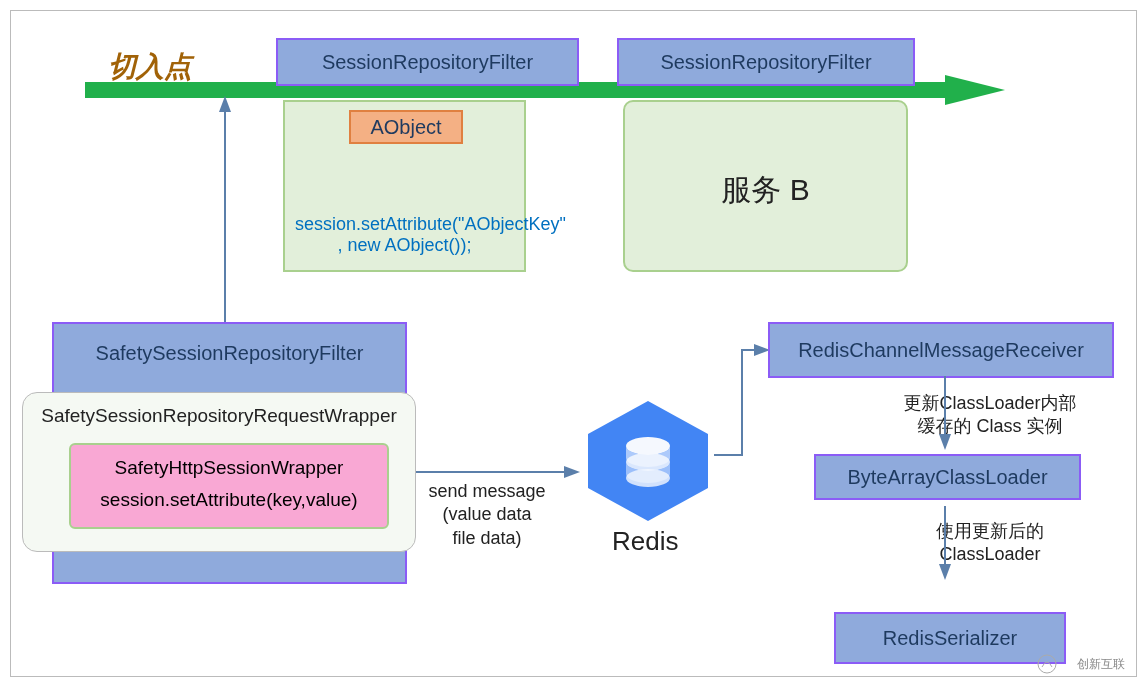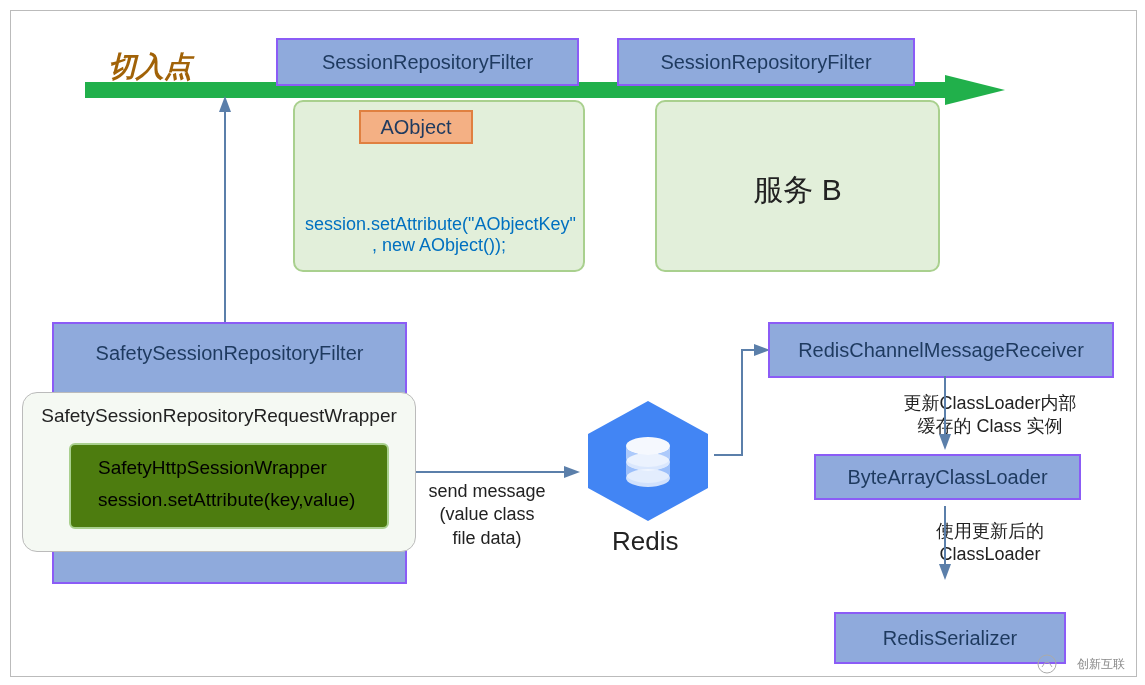--- a/index.html
+++ b/index.html
@@ -67,23 +67,23 @@
     font-size: 18px;
     text-align: center;
     color: #0070C0;
     padding: 0 10px;
   }
   .wrapper-box {
     border: 1px solid #bbb;
     background: #f5f9f3;
   }
   .inner-mint {
-    background: #4d7c0f;
+    background: #f9a8d4;
     border: 2px solid #A9D08E;
-    padding-left: 27px;
+    text-align: center;
   }
   .plain-text {
     color: #222;
     font-size: 18px;
     text-align: center;
   }
   .redis-label {
     font-size: 26px;
     color: #222;
   }
@@ -104,26 +104,26 @@
 <div class="frame"></div>
 
 <div class="el cutin" style="left:108px; top:48px;">切入点</div>
 
 <div class="el arrow-bar" style="left:85px; top:82px; width:860px;"></div>
 <div class="el arrow-head" style="left:945px; top:75px;"></div>
 
 <div class="el blue-box" style="left:276px; top:38px; width:303px; height:48px;">SessionRepositoryFilter</div>
 <div class="el blue-box" style="left:617px; top:38px; width:298px; height:48px;">SessionRepositoryFilter</div>
 
-<div class="el mint-box" style="left:293px; top:100px; width:292px; height:172px; border-radius:10px;">
+<div class="el mint-box" style="left:283px; top:100px; width:243px; height:172px; border-radius:0;">
   <div class="el aobject" style="left:64px; top:8px; width:114px; height:34px;">AObject</div>
   <div class="el svc-code" style="left:0; top:112px; width:100%;">session.setAttribute("AObjectKey" , new AObject());</div>
 </div>
 
-<div class="el mint-box" style="left:655px; top:100px; width:285px; height:172px; border-radius:10px;">
+<div class="el mint-box" style="left:623px; top:100px; width:285px; height:172px; border-radius:10px;">
   <div class="el svc-title" style="left:0; top:68px; width:100%;">服务 B</div>
 </div>
 
 <div class="el blue-box" style="left:52px; top:322px; width:355px; height:262px; align-items:flex-start; padding-top:18px;">
   <span>SafetySessionRepositoryFilter</span>
 </div>
 
 <div class="el wrapper-box" style="left:22px; top:392px; width:394px; height:160px;border-radius:15px;">
   <div class="el" style="left:0; top:12px; width:100%; text-align:center; font-size:19px; color:#222;">SafetySessionRepositoryRequestWrapper</div>
   <div class="el inner-mint" style="left:46px; top:50px; width:320px; height:86px; border-radius:6px;">
@@ -136,21 +136,21 @@
   <defs>
     <marker id="ah1" markerWidth="10" markerHeight="10" refX="5" refY="3" orient="auto">
       <path d="M0,0 L8,3 L0,6 Z" fill="#5B7FAA"></path>
     </marker>
   </defs>
   <line x1="10" y1="226" x2="10" y2="6" stroke="#5B7FAA" stroke-width="2" marker-end="url(#ah1)"></line>
 </svg>
 
 <div class="el plain-text" style="left:412px; top:480px; width:150px; line-height:1.3;">
   <div>send message</div>
-  <div>(value class</div>
+  <div>(value data</div>
   <div>file data)</div>
 </div>
 
 <svg class="el" style="left:414px; top:454px;" width="170" height="40">
   <defs>
     <marker id="ah2" markerWidth="10" markerHeight="10" refX="5" refY="3" orient="auto">
       <path d="M0,0 L8,3 L0,6 Z" fill="#5B7FAA"></path>
     </marker>
   </defs>
   <path d="M2 18 L90 18 L160 18" stroke="#5B7FAA" stroke-width="2" fill="none" marker-end="url(#ah2)"></path>

